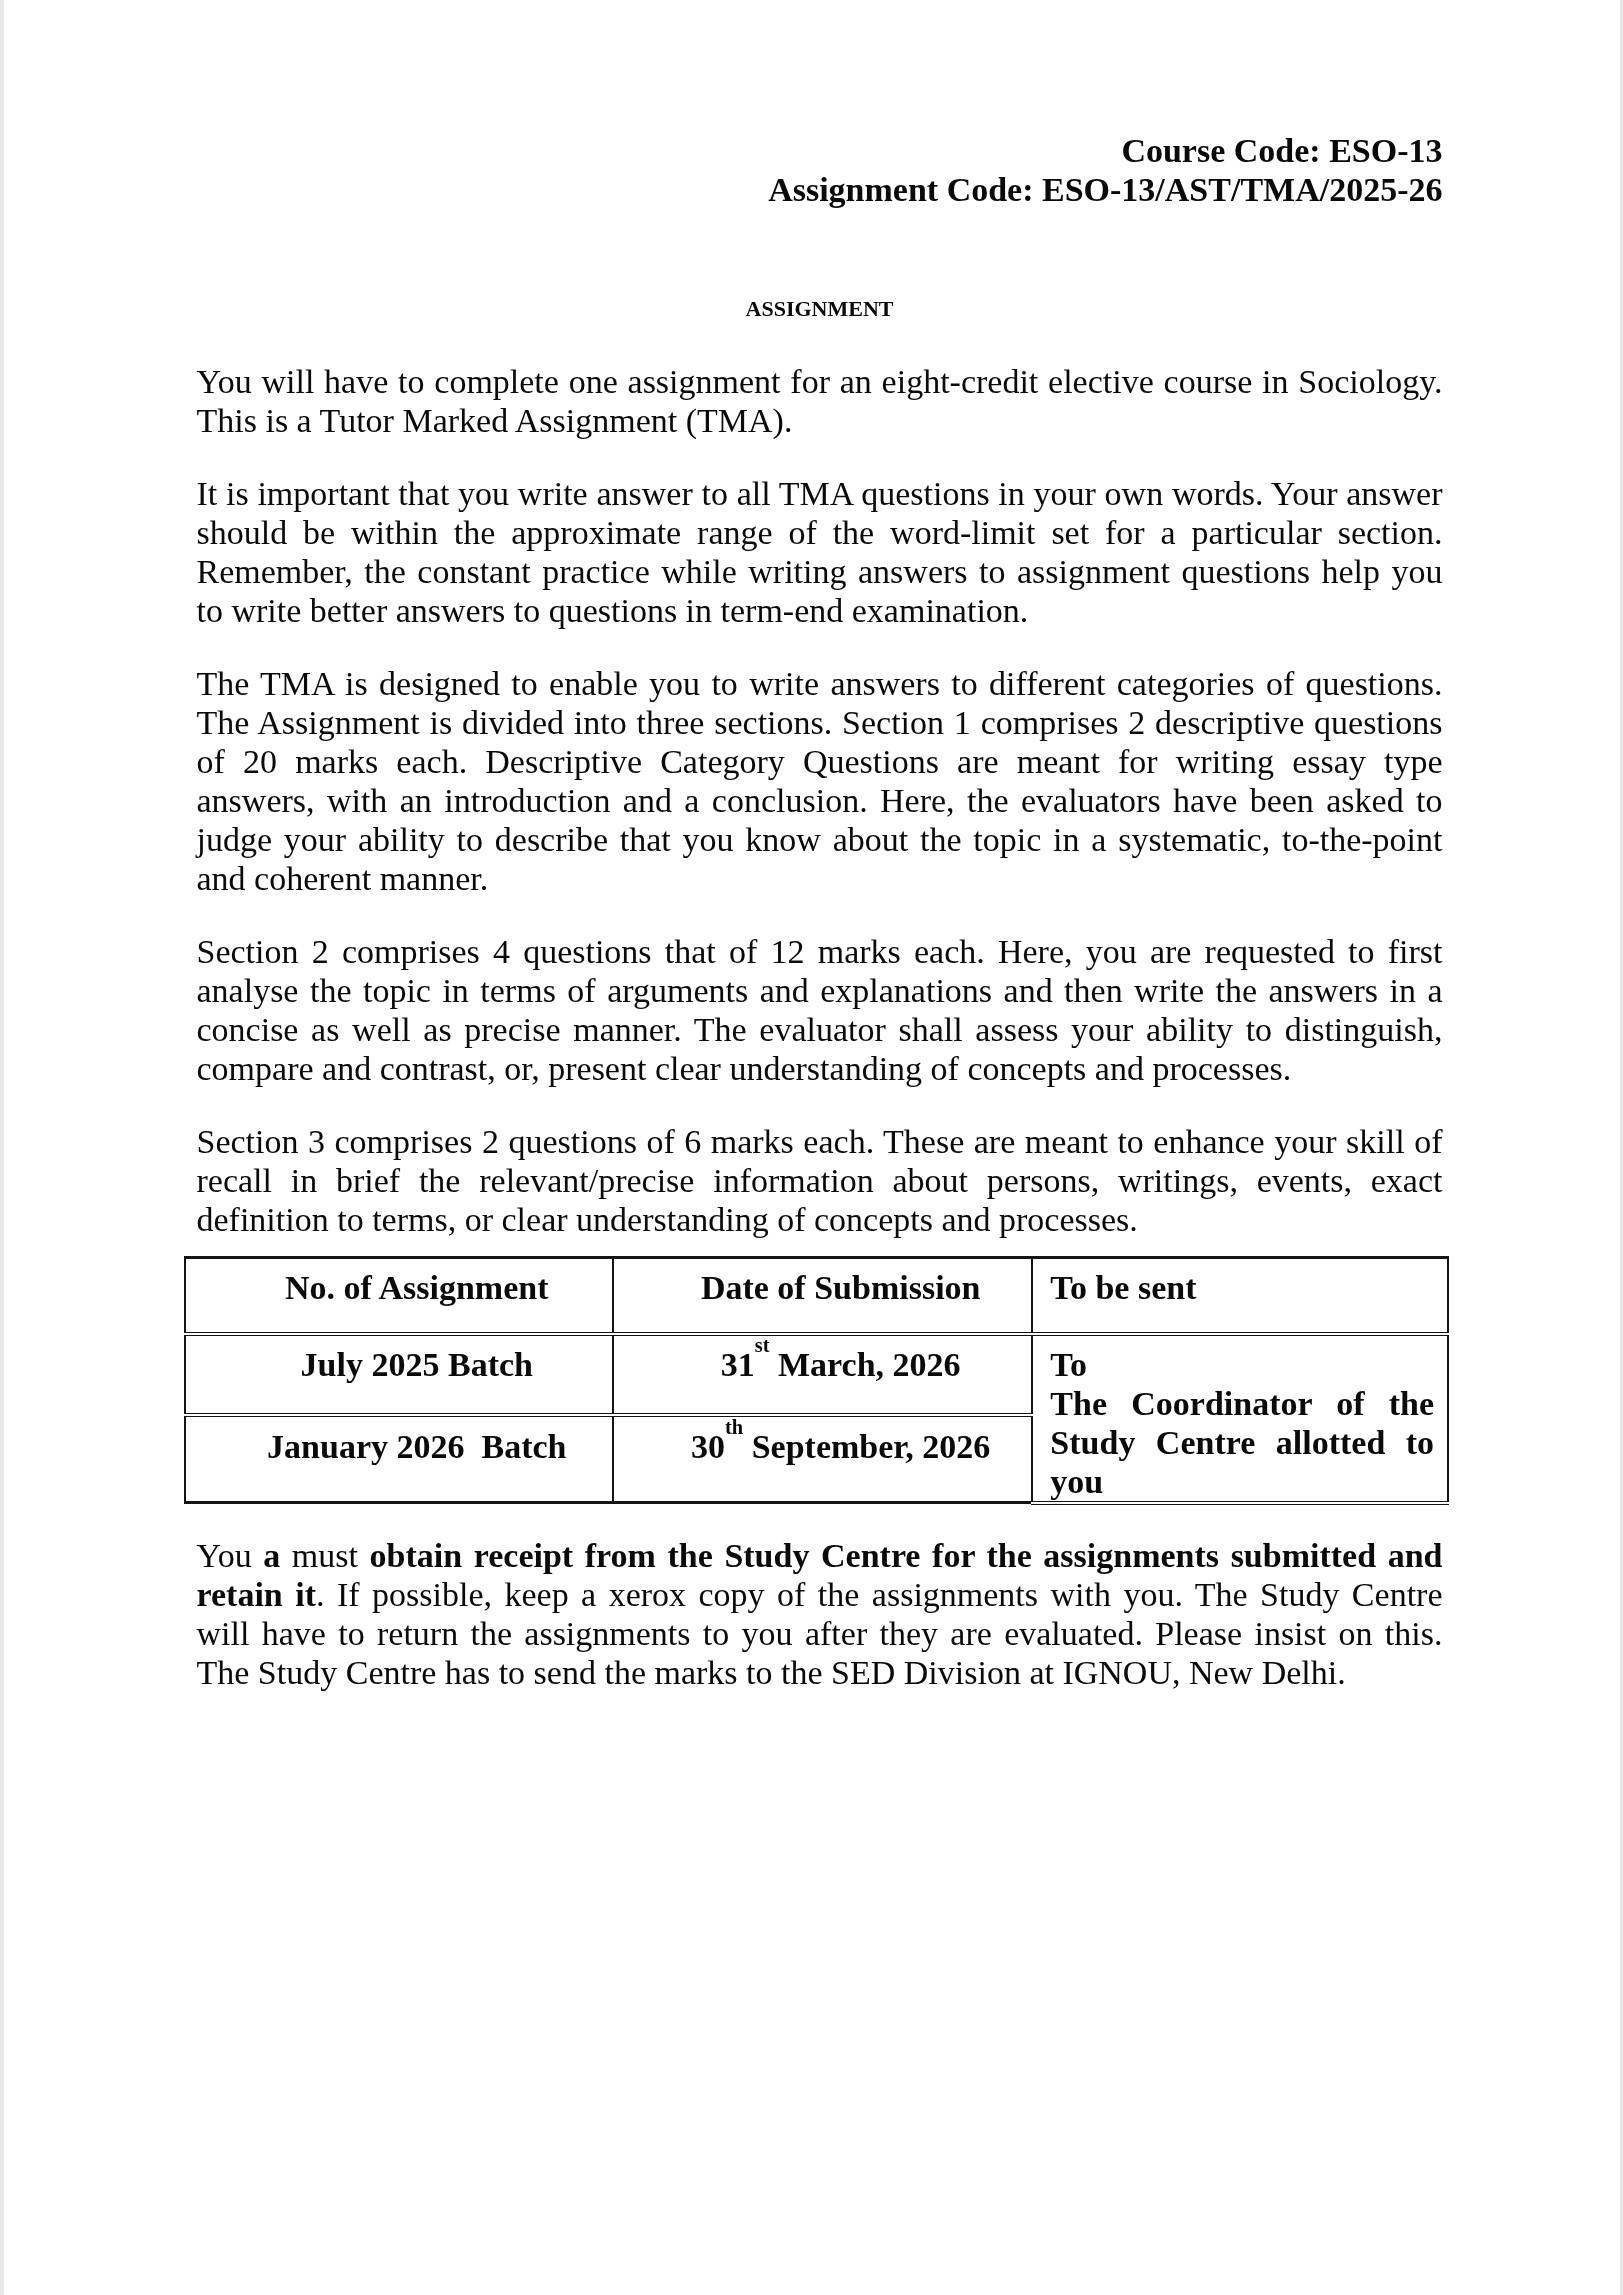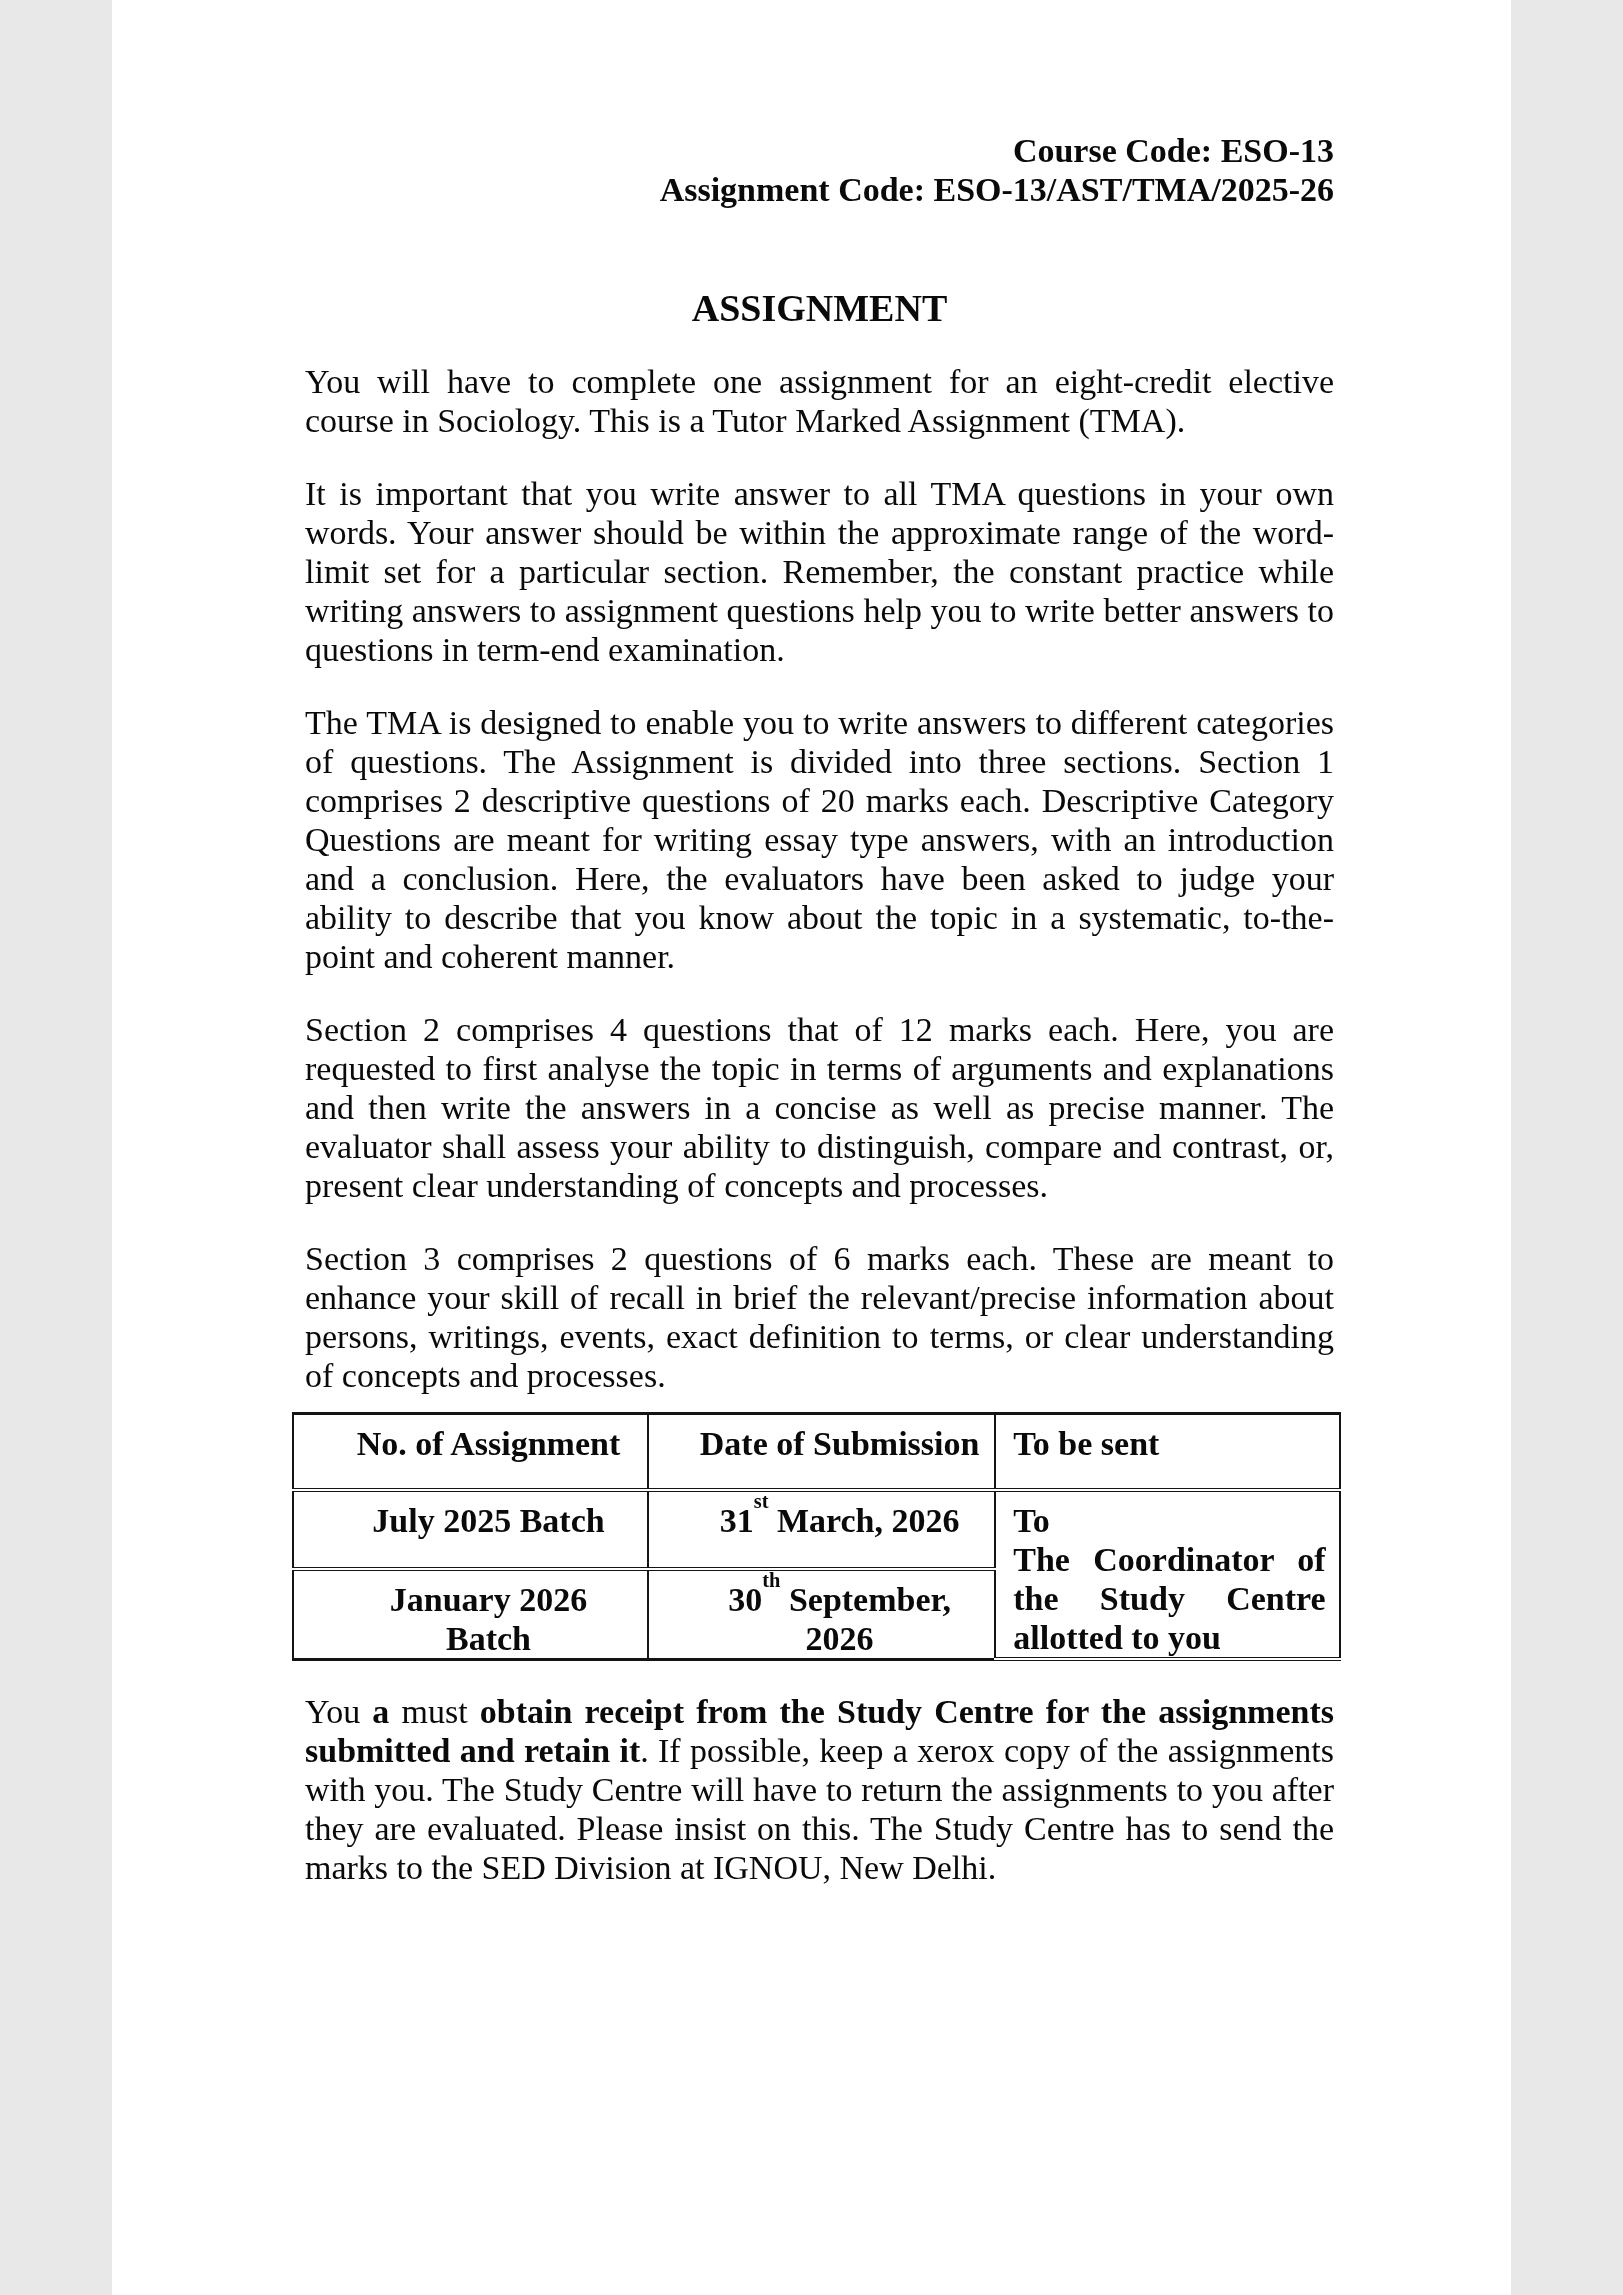--- a/index.html
+++ b/index.html
@@ -1,40 +1,40 @@
 <!DOCTYPE html>
 <html style="font-size:10.5px"><head>
 <meta charset="utf-8">
 <style>
   * { box-sizing: border-box; margin: 0; padding: 0; }
   html, body { background: #e8e8e8; }
   .page {
     position: relative;
-    width: 1399px;
+    width: 1616px;
     height: 2295px;
     margin: 0 auto;
     background: #ffffff;
     color: #0a0a0a;
     font-family: "Liberation Serif", "DejaVu Serif", serif;
     font-size: 34px;
     line-height: 39px;
     overflow: hidden;
   }
   .content {
     padding: 131px 177px 0 193px;
   }
   .doc-codes {
     text-align: right;
     font-weight: 700;
   }
   .doc-title {
     margin-top: 80px;
     text-align: center;
     font-weight: 700;
-    font-size: 38px;
+    font-size: 22px;
     line-height: 39px;
   }
   .salutation {
     margin-top: 42px;
     text-align: left;
   }
   .para {
     margin-top: 34px;
     text-align: justify;
   }

